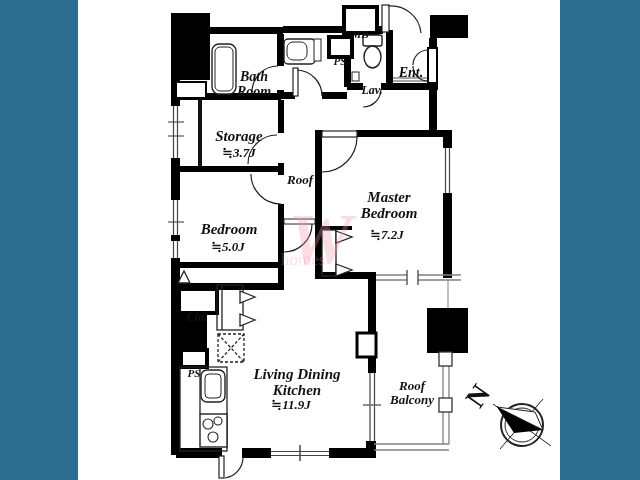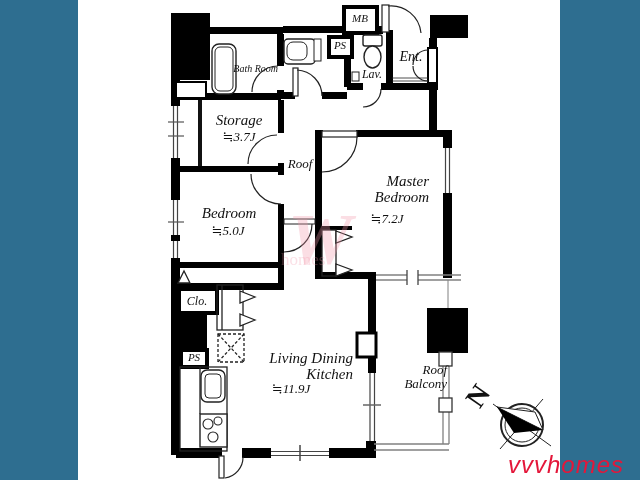--- a/index.html
+++ b/index.html
@@ -1,21 +1,21 @@
 <!DOCTYPE html>
 <html style="--frame: #2e6e90; --wall: #000000; --brand: #e4173a;"><head>
 <meta charset="utf-8">
 <style>
   html,body{margin:0;padding:0;}
   #frame{position:relative;width:640px;height:480px;background:var(--frame,#2e6e90);overflow:hidden;
          font-family:"Liberation Serif","DejaVu Serif",serif;}
   #canvas{position:absolute;left:78px;top:0;width:482px;height:480px;background:#fff;}
   #plan-svg{position:absolute;left:0;top:0;}
-  .lbl{position:absolute;transform:translate(-50%,-50%);text-align:right;
-       font-weight:normal;font-style:italic;color:#111;line-height:1.06;white-space:normal;}
+  .lbl{position:absolute;transform:translate(-50%,-50%);text-align:center;
+       font-weight:bold;font-style:italic;color:#111;line-height:1.06;white-space:normal;margin-top:16px;}
   .area{font-family:"Liberation Serif","DejaVu Serif","DejaVu Sans",serif;}
   #brand{position:absolute;left:508px;top:451px;width:130px;
          font-family:"Liberation Sans","DejaVu Sans",sans-serif;
          font-style:italic;font-size:24px;letter-spacing:1px;color:var(--brand,#e4173a);}
   #wm-w{position:absolute;left:288px;top:198px;font-size:72px;font-weight:bold;
         color:rgba(242,152,172,0.32);font-style:italic;}
   #wm-homes{position:absolute;left:281px;top:250px;font-size:17px;
         color:rgba(242,152,172,0.30);}
   #north{position:absolute;left:468px;top:380px;font-size:28px;font-weight:bold;
          transform:rotate(-55deg);color:#111;}
@@ -183,21 +183,21 @@
       <circle cx="522" cy="425" r="21" stroke-width="2"></circle>
       <circle cx="522" cy="425" r="17" stroke-width="1"></circle>
       <line x1="493" y1="404" x2="551" y2="446" stroke-width="1"></line>
       <line x1="543" y1="399" x2="500" y2="449" stroke-width="1"></line>
       <polygon points="497,407 543,430 535,412" fill="#fff" stroke-width="1"></polygon>
       <polygon points="497,407 543,430 514,433" fill="#000" stroke="none"></polygon>
     </g>
   </svg>
 
   <div>
-    <div class="lbl" style="left:247px;top:69px;width:62px;font-size:10px">Bath Room</div>
+    <div class="lbl" style="left:254px;top:69px;width:62px;font-size:14px">Bath Room</div>
     <div class="lbl" style="left:239px;top:121px;font-size:15px">Storage</div>
     <div class="lbl area" style="left:239px;top:137px;font-size:13px">≒3.7J</div>
     <div class="lbl" style="left:300px;top:164px;font-size:13px">Roof</div>
     <div class="lbl" style="left:229px;top:214px;font-size:15px">Bedroom</div>
     <div class="lbl area" style="left:228px;top:231px;font-size:13px">≒5.0J</div>
     <div class="lbl" style="left:389px;top:190px;width:80px;font-size:15px">Master Bedroom</div>
     <div class="lbl area" style="left:387px;top:219px;font-size:13px">≒7.2J</div>
     <div class="lbl" style="left:297px;top:367px;width:112px;font-size:15px">Living Dining Kitchen</div>
     <div class="lbl area" style="left:291px;top:389px;font-size:13px">≒11.9J</div>
     <div class="lbl" style="left:412px;top:377px;width:70px;font-size:13px">Roof Balcony</div>
@@ -205,14 +205,13 @@
     <div class="lbl" style="left:340px;top:46px;font-size:11px">PS</div>
     <div class="lbl" style="left:372px;top:74px;font-size:12px">Lav.</div>
     <div class="lbl" style="left:411px;top:57px;font-size:14px">Ent.</div>
     <div class="lbl" style="left:197px;top:301px;font-size:12px">Clo.</div>
     <div class="lbl" style="left:194px;top:358px;font-size:11px">PS</div>
   </div>
 
   <div id="wm-w">W</div>
   <div id="wm-homes">homes</div>
   <div id="north">N</div>
-  <div id="brand">vvvhomes</div>
 </div>
 
 </body></html>

